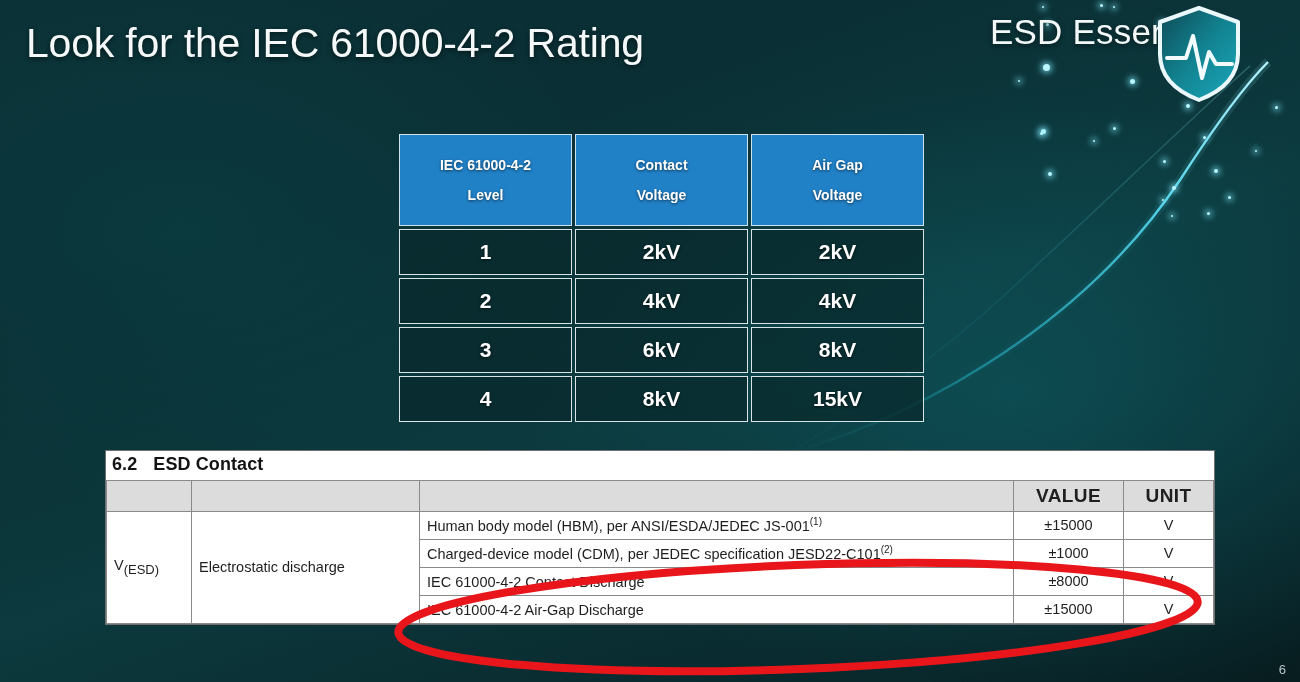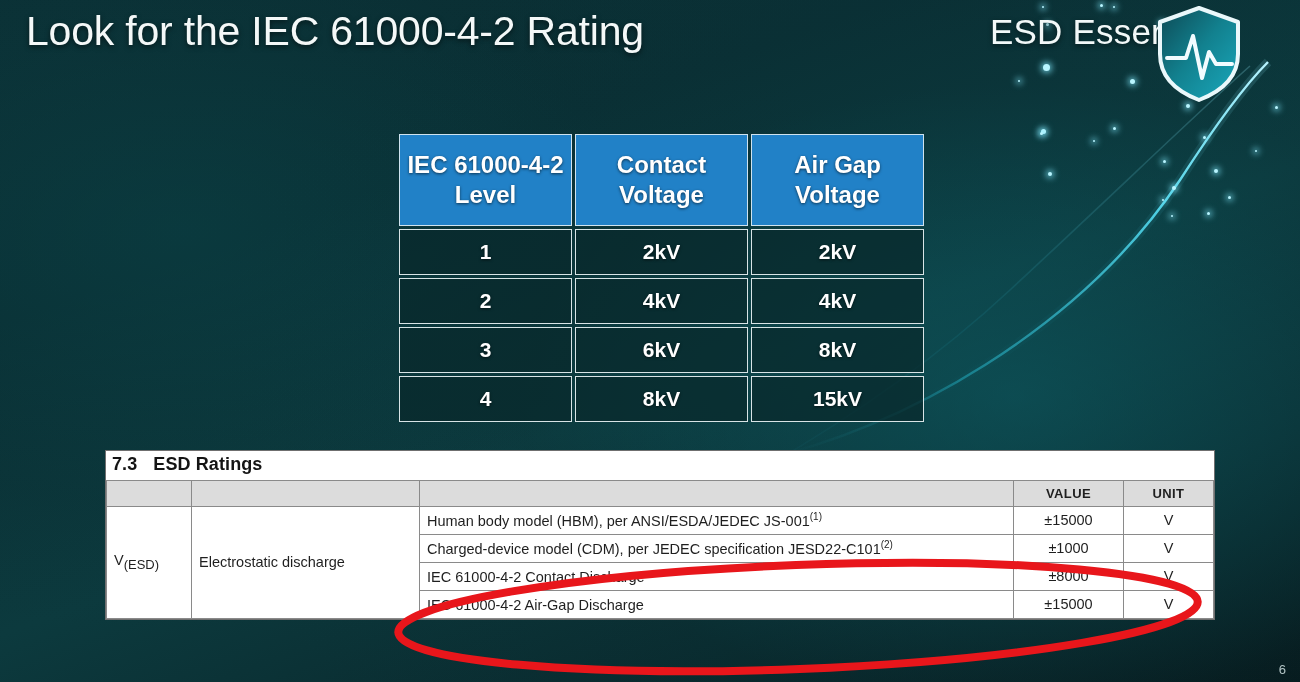--- a/index.html
+++ b/index.html
@@ -29,21 +29,21 @@
     position: absolute;
     border-radius: 50%;
     background: #b9f5ff;
     box-shadow: 0 0 6px 2px rgba(130,235,255,0.75);
   }
 
   
   .slide-title {
     position: absolute;
     left: 26px;
-    top: 8px;
+    top: 20px;
     font-size: 41px;
     font-weight: 400;
     color: #f4f8f8;
     letter-spacing: -0.2px;
     text-shadow: 0 2px 5px rgba(0,0,0,0.55);
     white-space: nowrap;
   }
   .brand {
     position: absolute;
     right: 66px;
@@ -77,21 +77,21 @@
     width: 173px;
     text-align: center;
     color: #ffffff;
     font-weight: bold;
     text-shadow: 0 1px 3px rgba(0,0,0,0.6);
     box-sizing: border-box;
   }
   .level-table th {
     background: #2181c7;
     border: 1px solid #cfe3ef;
-    font-size: 24px;
+    font-size: 14px;
     line-height: 30px;
     height: 92px;
     padding: 8px 4px;
   }
   .level-table td {
     background: rgba(9,40,43,0.72);
     border: 1px solid #d8e4e6;
     font-size: 21px;
     height: 46px;
     padding: 4px;
@@ -126,21 +126,21 @@
   .sheet th, .sheet td {
     border: 1px solid #8a8a8a;
     padding: 4px 7px;
     font-size: 14.5px;
     color: #1f1f1f;
     vertical-align: middle;
     box-sizing: border-box;
   }
   .sheet th {
     background: #dcdcdc;
-    font-size: 13px;
+    font-size: 19px;
     font-weight: bold;
     height: 26px;
     letter-spacing: 0.4px;
   }
   .col-sym   { width: 85px; }
   .col-param { width: 228px; }
   .col-cond  { width: auto; }
   .col-value { width: 110px; }
   .col-unit  { width: 90px; }
   .sym {
@@ -278,21 +278,21 @@
       <tr>
         <td>4</td>
         <td>8kV</td>
         <td>15kV</td>
       </tr>
     </tbody>
   </table>
 
   <div class="sheet">
     <div class="sheet-title">
-      <span class="num">7.3</span><span>ESD Ratings</span>
+      <span class="num">6.2</span><span>ESD Contact</span>
     </div>
     <table>
       <colgroup>
         <col class="col-sym">
           <col class="col-param">
           <col class="col-cond">
           <col class="col-value">
           <col class="col-unit">
       </colgroup>
       <thead>

